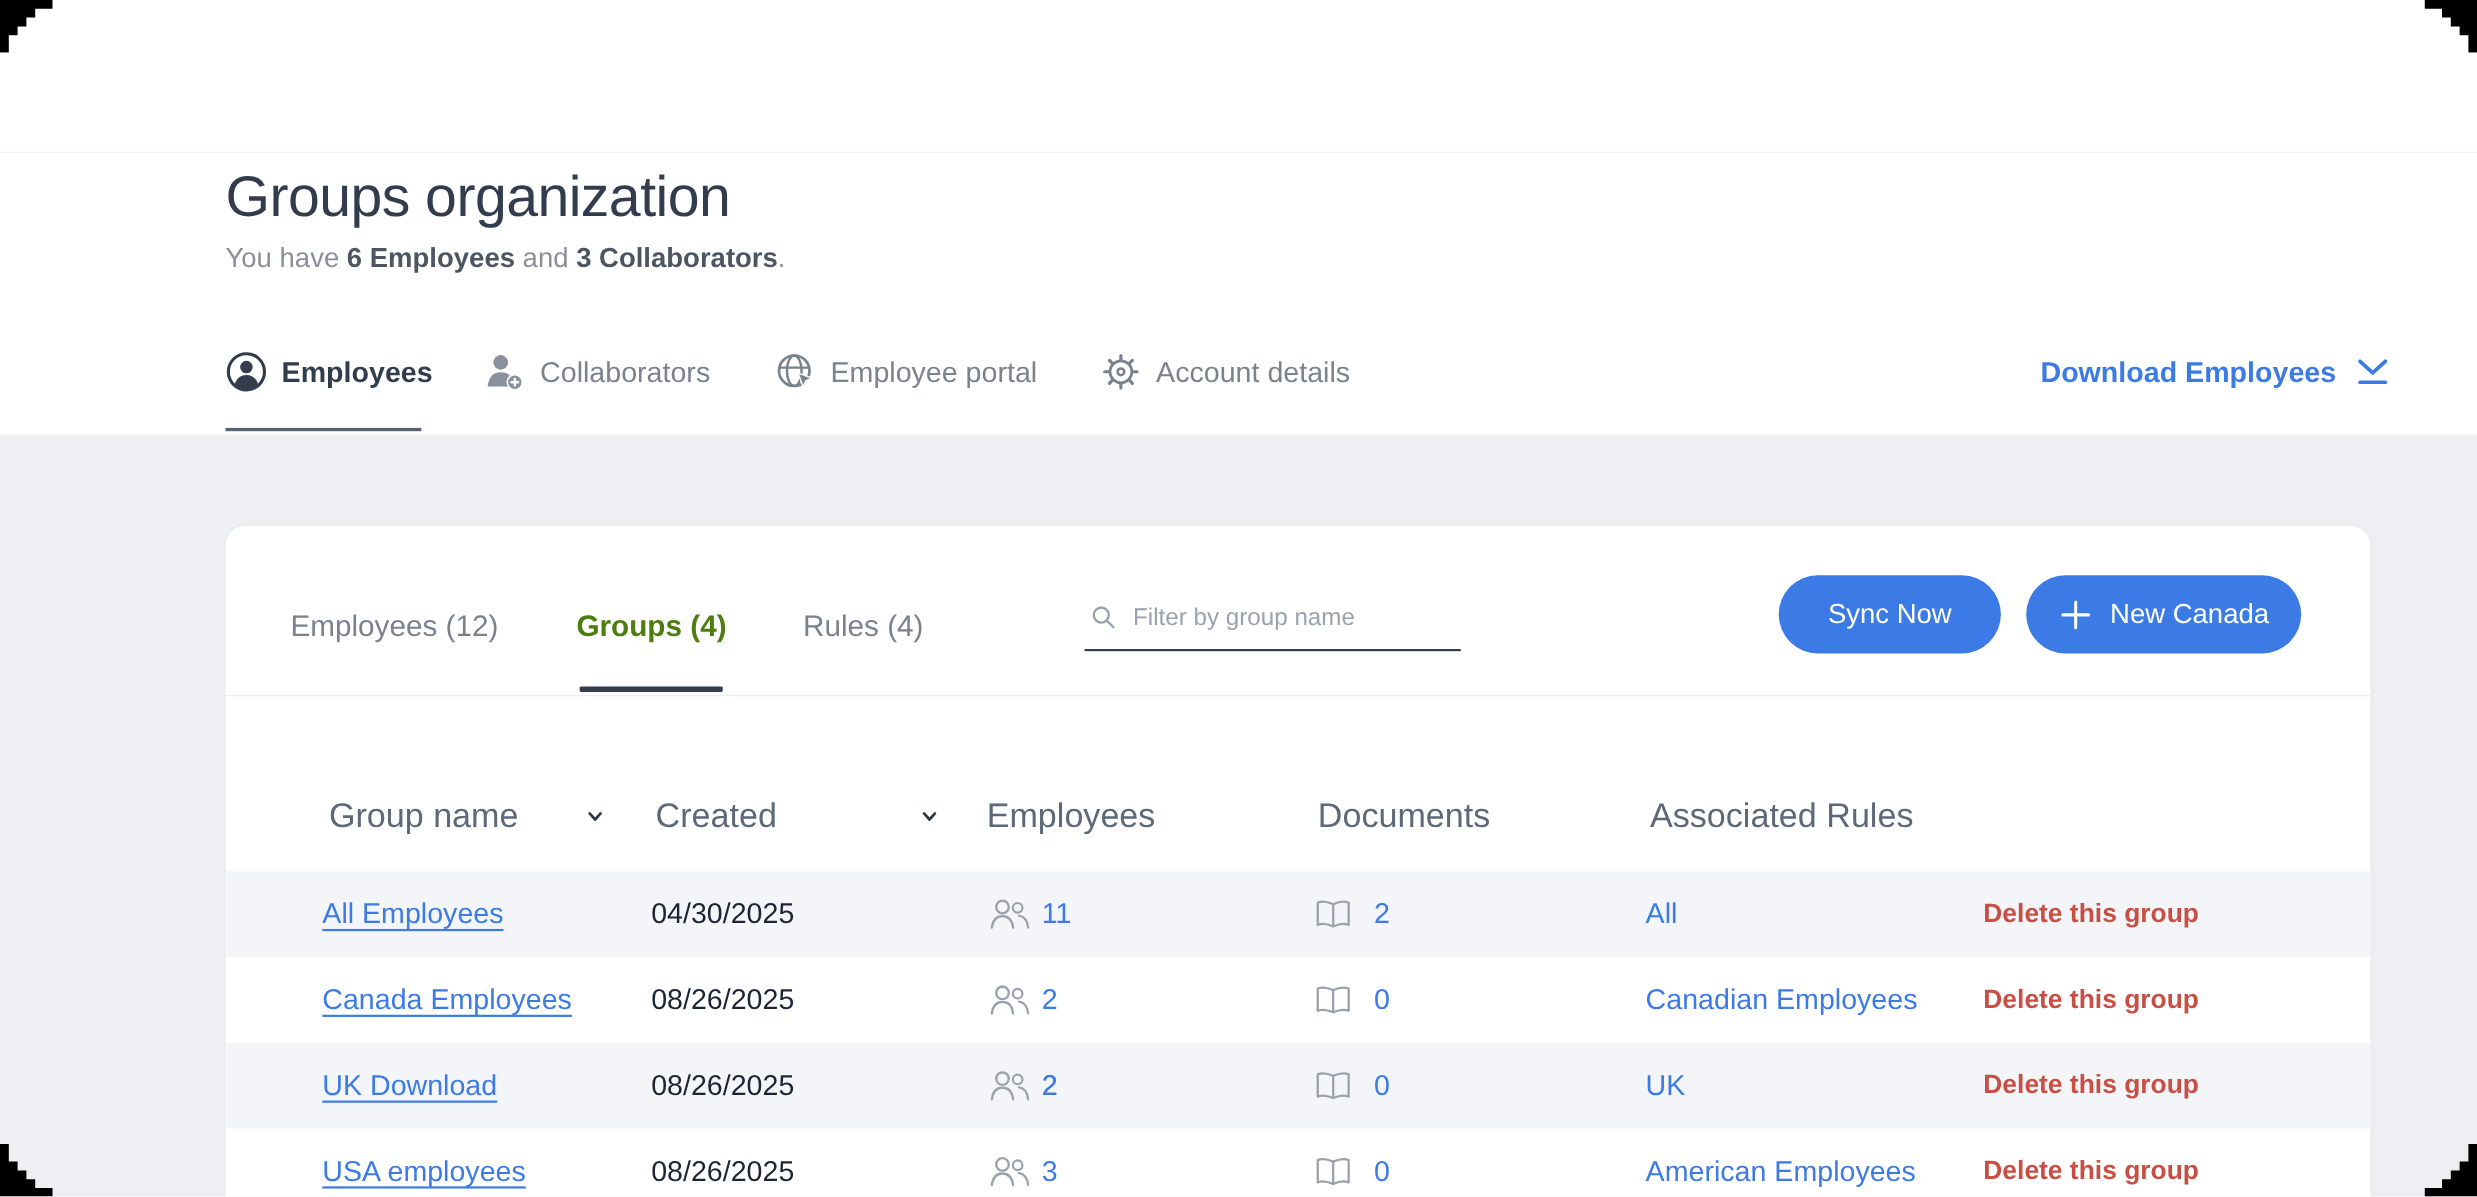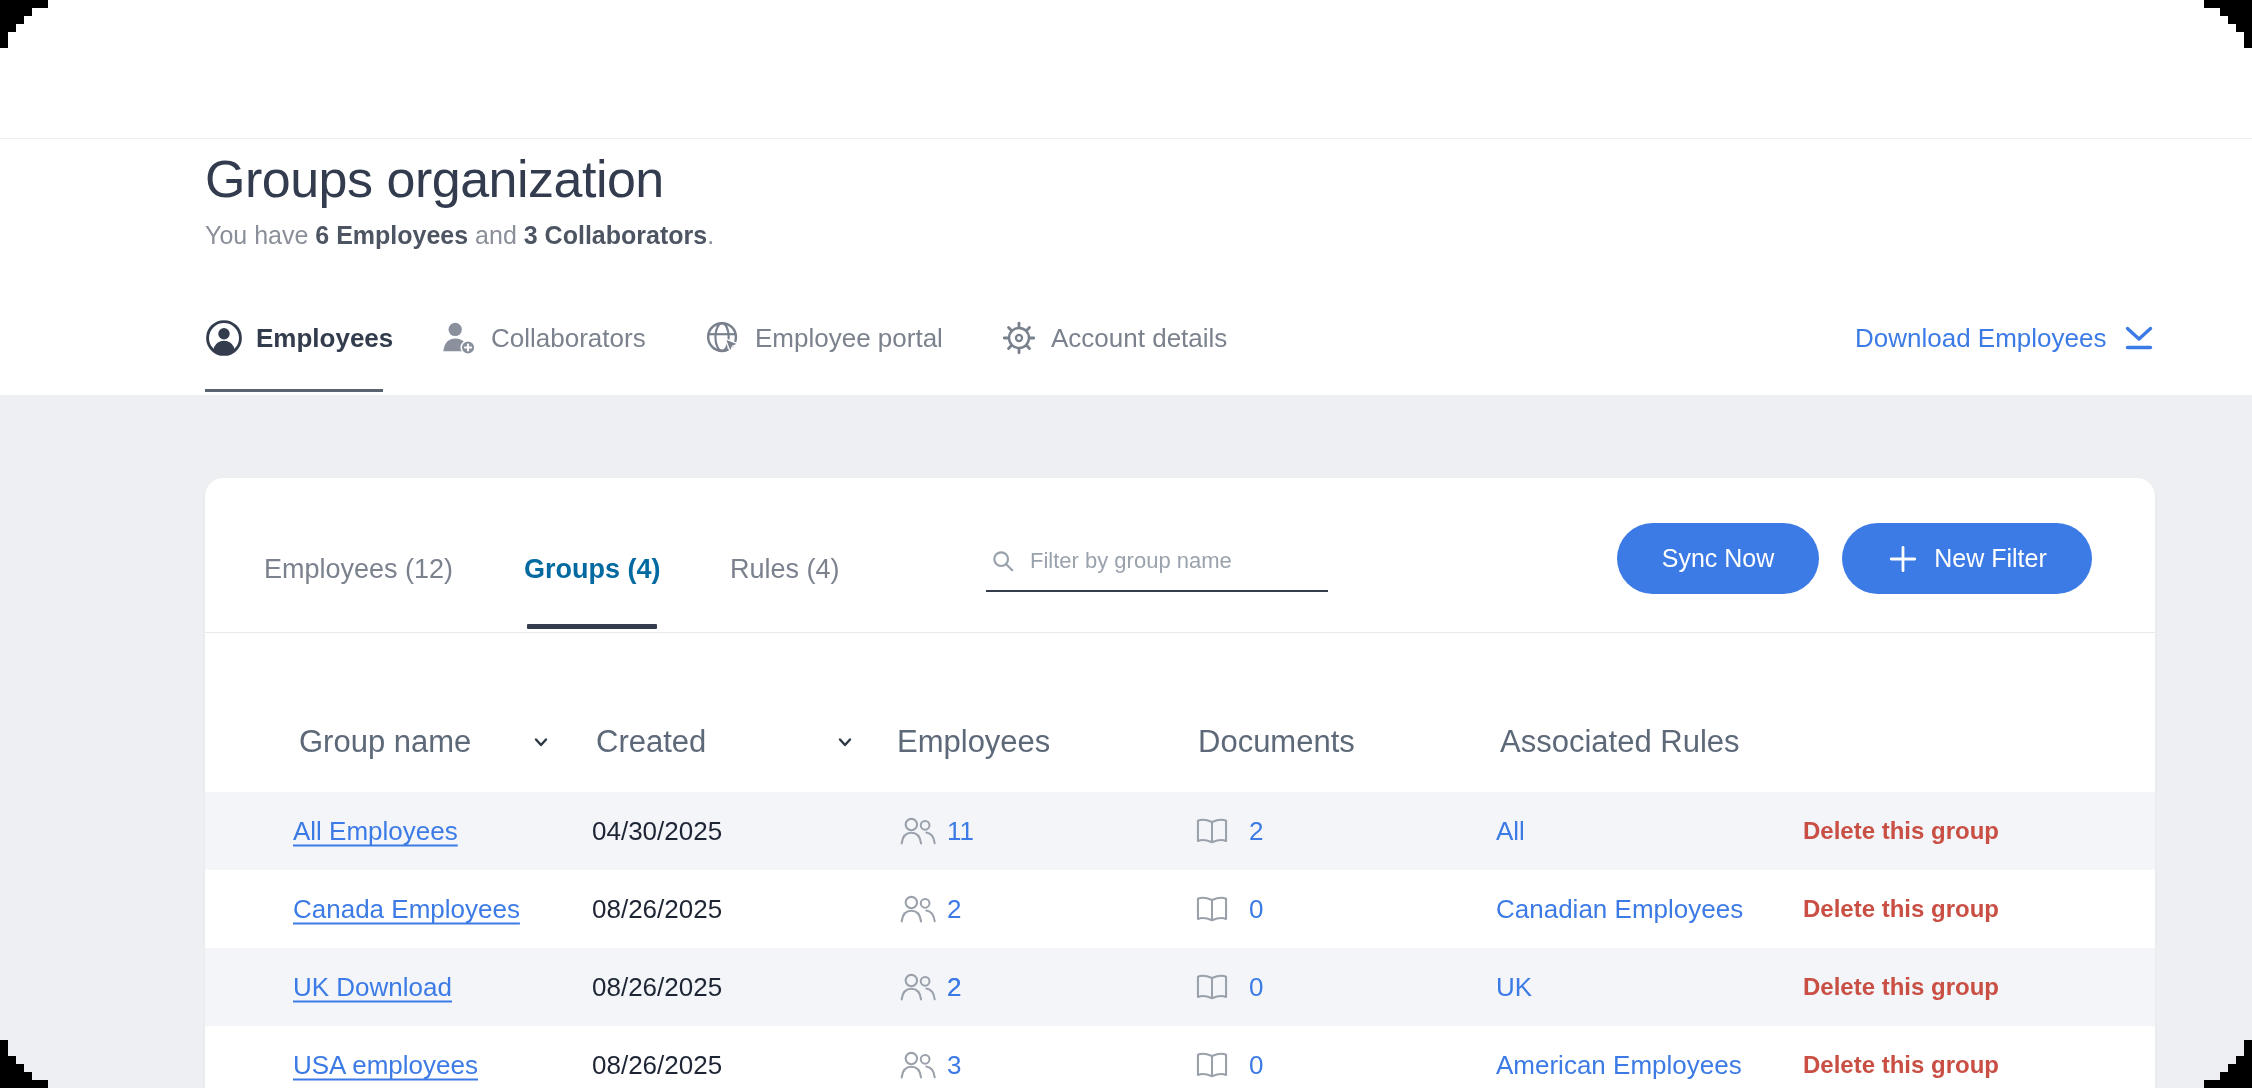--- a/index.html
+++ b/index.html
@@ -31,31 +31,31 @@
   .page-subtitle b{color:#4d5563;font-weight:700;}
 
   .nav-tab{position:absolute;top:172px;height:54px;display:flex;align-items:center;gap:13px;
     cursor:pointer;}
   .nav-tab .lbl{font-size:26px;color:var(--gray-text);white-space:nowrap;}
   .nav-tab.active .lbl{color:var(--dark);font-weight:700;}
   .nav-underline{position:absolute;left:205px;top:250px;width:178px;height:3px;background:#59626f;}
 
   .download-link{position:absolute;left:1855px;top:172px;height:54px;display:flex;
     align-items:center;gap:16px;cursor:pointer;}
-  .download-link .lbl{font-size:26px;font-weight:400;color:var(--accent);white-space:nowrap;}
+  .download-link .lbl{font-size:26px;font-weight:700;color:var(--accent);white-space:nowrap;}
 
   
   .content-area{position:absolute;left:0;top:395px;width:100%;height:861px;background:var(--page-bg);}
   .card{position:absolute;left:205px;top:83px;width:1950px;height:680px;background:#fff;
     border-radius:18px;box-shadow:0 1px 3px rgba(16,30,54,0.05);}
 
   
   .card-tabstrip-border{position:absolute;left:0;top:154px;width:100%;height:1px;background:#e8eaee;}
   .card-tab{position:absolute;top:76px;font-size:27px;color:var(--gray-text);cursor:pointer;white-space:nowrap;}
-  .card-tab.active{color:#0369a1;font-weight:700;}
+  .card-tab.active{color:#4d7c0f;font-weight:700;}
   .card-tab-underline{position:absolute;left:322px;top:146px;width:130px;height:5px;background:#323c4d;border-radius:1px;}
 
   
   .filter-box{position:absolute;left:781px;top:60px;width:342px;height:54px;display:flex;
     align-items:center;gap:14px;border-bottom:2px solid #333d4c;padding:0 4px 6px 4px;}
   .filter-box input{border:none;outline:none;flex:1;font-size:22px;color:#333c4d;background:transparent;
     font-family:"Liberation Sans","DejaVu Sans",sans-serif;min-width:0;}
   .filter-box input::placeholder{color:#9aa2ad;}
 
   
@@ -198,21 +198,21 @@
 
       <button class="btn btn-sync">
         <span>Sync Now</span>
       </button>
       <button class="btn btn-new">
         <span>
           <svg width="32" height="32" viewBox="0 0 30 30">
             <path d="M15 4 V26 M4 15 H26" stroke="#fff" stroke-width="2.6" stroke-linecap="round"></path>
           </svg>
         </span>
-        <span>New Filter</span>
+        <span>New Canada</span>
       </button>
 
       <div class="card-tabstrip-border"></div>
 
       <div class="tbl-header">
         <div class="th" style="left:94px">
           <span>Group name</span>
           <span class="sort" style="position:absolute;left:232px">
             <svg width="20" height="20" viewBox="0 0 20 20">
                 <path d="M5 7.5 L10 13 L15 7.5" fill="none" stroke="#2e3845" stroke-width="2.4" stroke-linecap="round" stroke-linejoin="round"></path>

